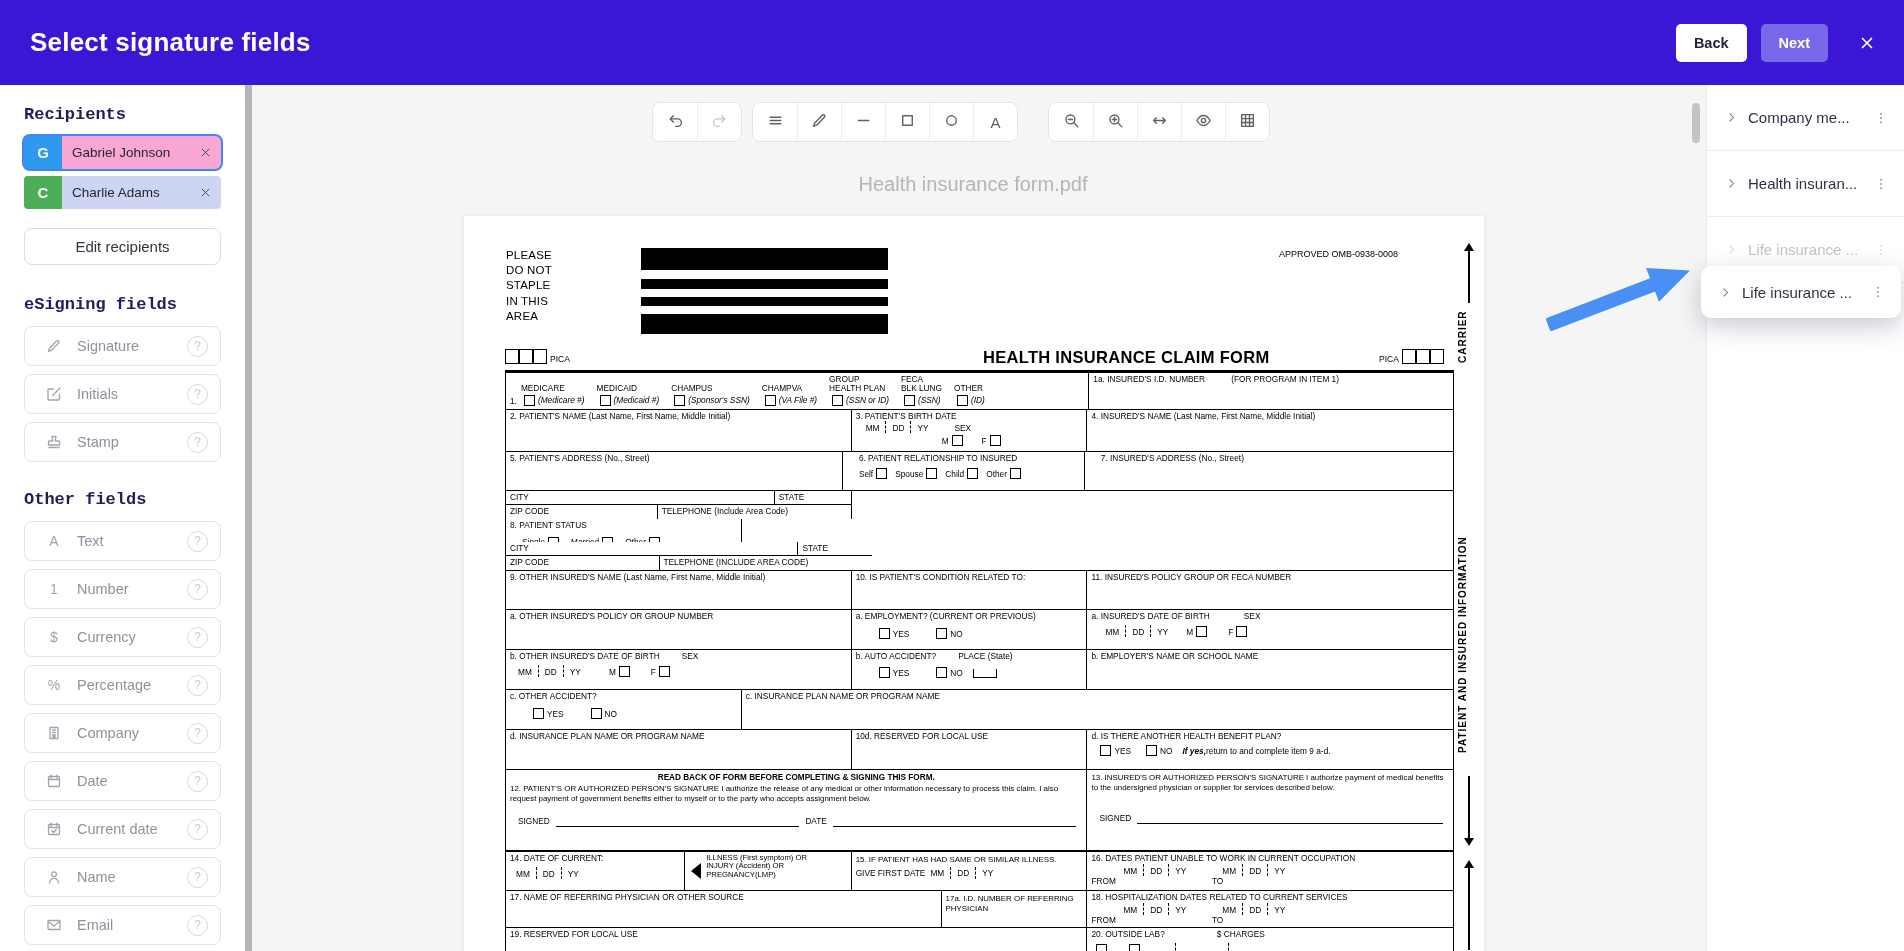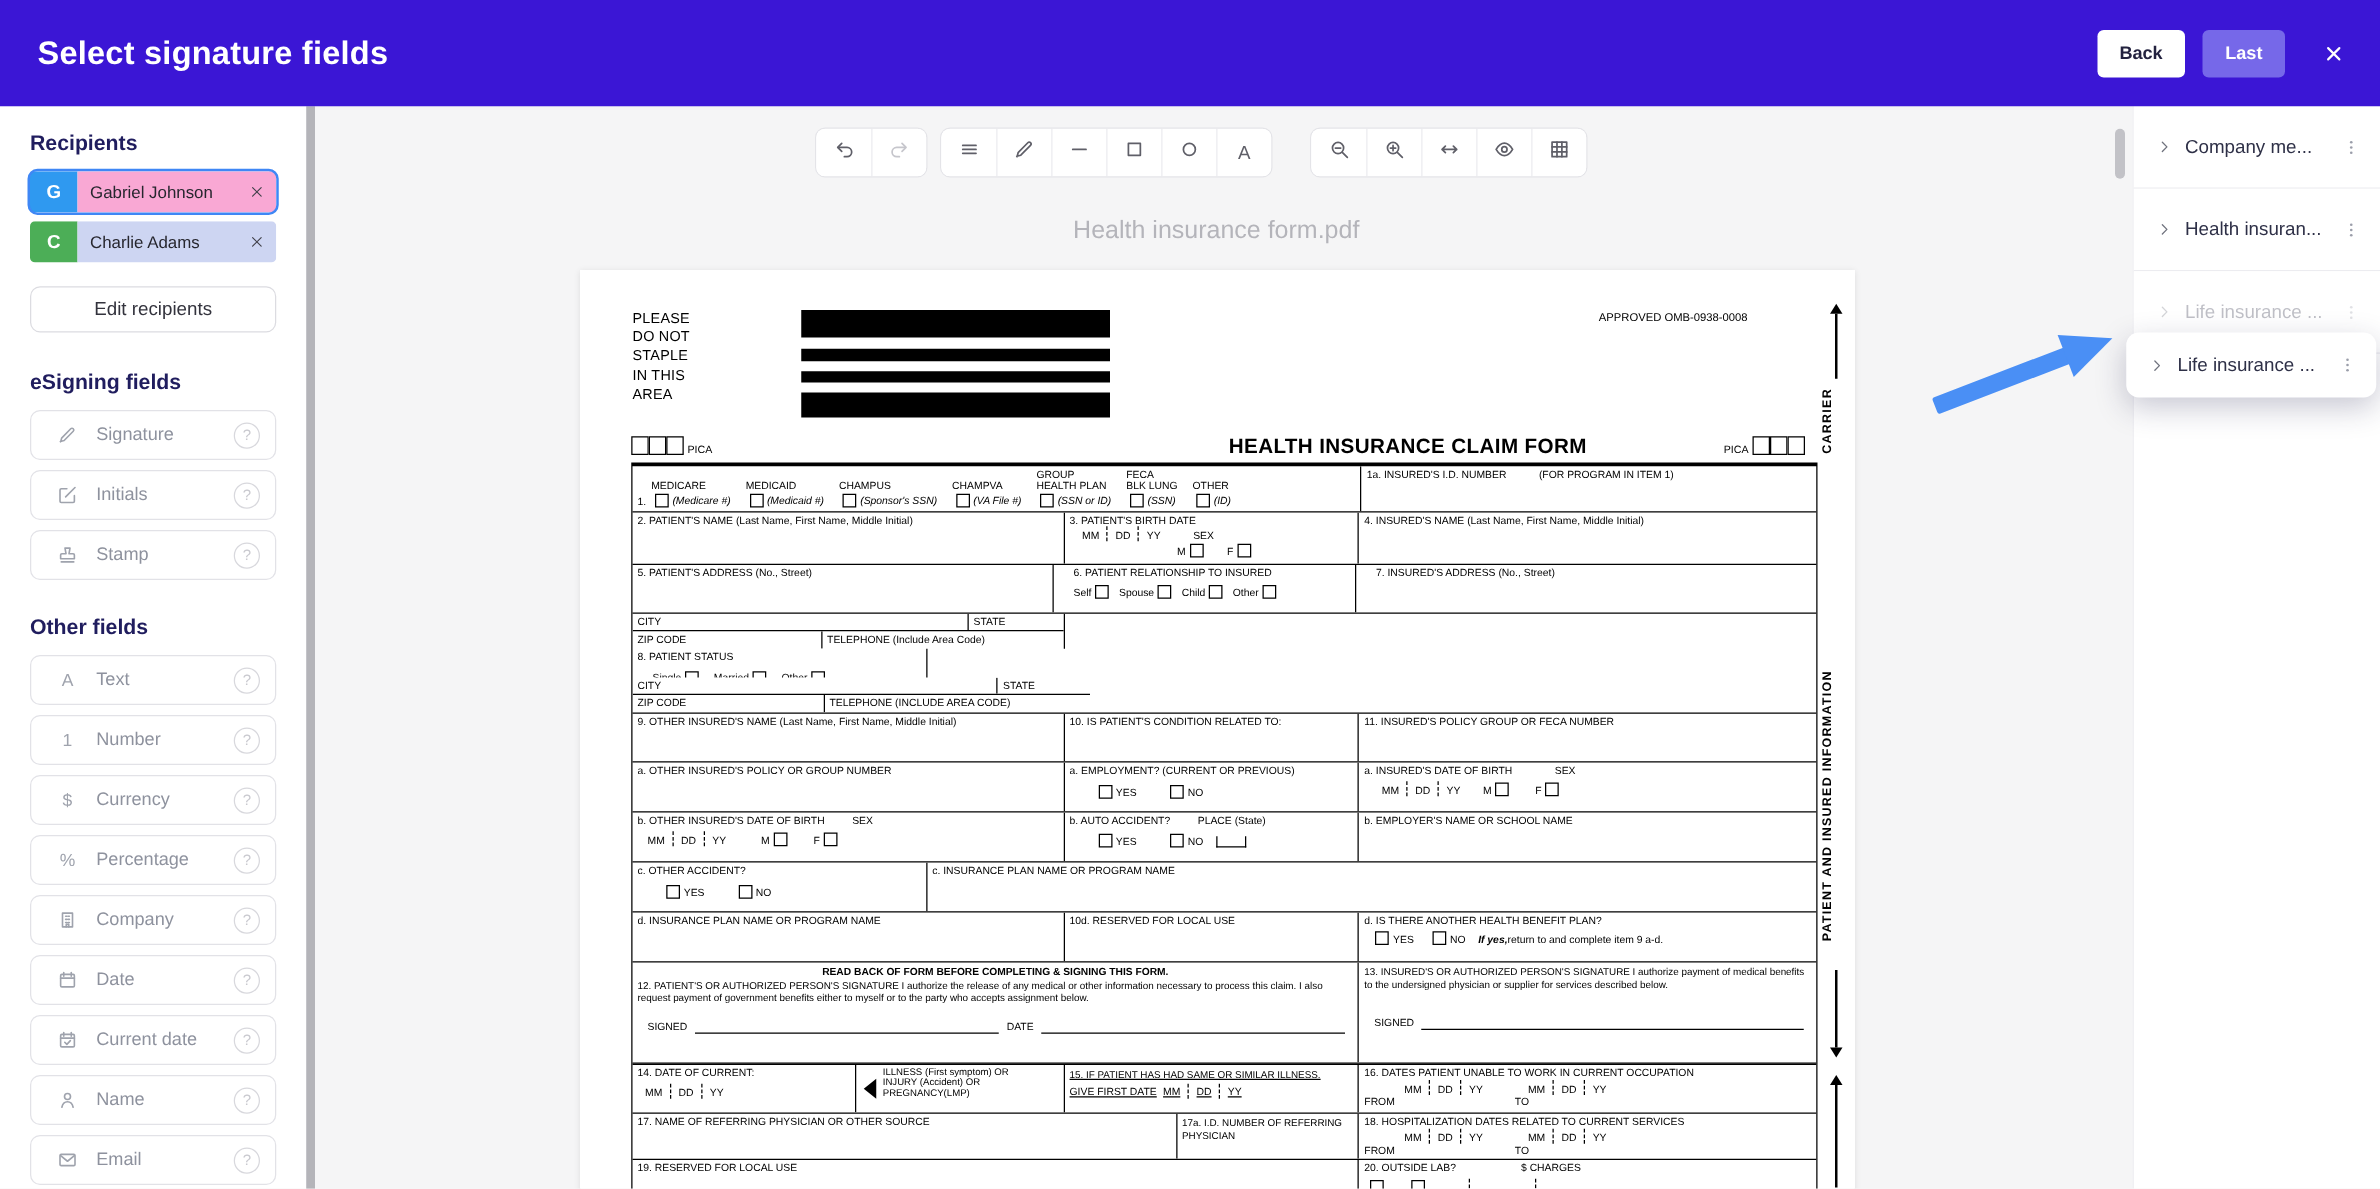--- a/index.html
+++ b/index.html
@@ -17,21 +17,21 @@
           font-family:inherit; font-weight:bold; cursor:pointer; }
   .hbtn.back { background:#fff; color:#23223f; }
   .hbtn.next { background:#7668e9; color:#fff; }
   .hclose { width:22px; height:22px; color:#fff; display:flex; align-items:center; justify-content:center; margin-left:14px; cursor:pointer; }
   .hclose svg { width:16px; height:16px; }
 
   
   .sidebar { position:absolute; left:0; top:85px; bottom:0; width:245px; background:#fff;
              padding:20px 24px 0 24px; overflow:hidden; z-index:20; }
   .sb-scroll { position:absolute; left:245px; top:85px; bottom:0; width:7px; background:#b4b4b9; z-index:21; }
-  .sb-h { color:#201d5e; font-weight:bold; font-size:17px; margin:0 0 12px 0; }
+  .sb-h { color:#201d5e; font-weight:bold; font-size:17px; margin:0 0 12px 0;font-family:Liberation Mono, monospace; }
   .sb-h.mt { margin-top:28px; }
   .rcp-wrap { margin-bottom:7px; border-radius:6px; }
   .rcp-wrap.sel { outline:2px solid #3f87f5; }
   .rcp { display:flex; height:33px; width:197px; border-radius:4px; overflow:hidden; cursor:pointer; }
   .rcp-av { width:38px; color:#fff; font-weight:bold; font-size:15px; display:flex; align-items:center; justify-content:center; }
   .rcp-body { flex:1; display:flex; align-items:center; padding:0 10px; font-size:13.5px; color:#26262e; }
   .rcp-x { margin-left:auto; color:#3f3f48; display:flex; cursor:pointer; }
   .rcp-x svg { width:11px; height:11px; }
   .edit-btn { width:197px; height:37px; background:#fff; border:1px solid #dcdce1; border-radius:8px;
               font-family:inherit; font-size:15px; color:#33333d; margin:12px 0 30px 0; cursor:pointer; }
@@ -128,21 +128,21 @@
 
   .blue-arrow { position:absolute; left:1540px; top:255px; width:170px; height:100px; z-index:26; }
 </style>
 </head>
 <body>
 
 <header class="topbar">
   <div class="topbar-title">Select signature fields</div>
   <div class="topbar-actions">
     <button class="hbtn back">Back</button>
-    <button class="hbtn next">Last</button>
+    <button class="hbtn next">Next</button>
     <div class="hclose">
       <svg viewBox="0 0 16 16" fill="none" stroke="currentColor" stroke-width="1.7" stroke-linecap="round">
           <path d="M3.5 3.5l9 9M12.5 3.5l-9 9"></path>
         </svg>
     </div>
   </div>
 </header>
 
 <aside class="sidebar">
   <div class="sb-h">Recipients</div>
@@ -810,21 +810,21 @@
               <div class="fcell nr" style="width: 48%;">
                 <div class="fline">
                   <span class="ftri"></span>
                   <span class="ft pre fsm">ILLNESS (First symptom) OR
 INJURY (Accident) OR
 PREGNANCY(LMP)</span>
                 </div>
               </div>
             </div>
           </div>
-          <div class="fcell" style="width: 24.9%; text-decoration: underline;">
+          <div class="fcell" style="width: 24.9%;">
             <div class="fpara">15. IF PATIENT HAS HAD SAME OR SIMILAR ILLNESS.</div>
             <div class="fline" style="margin-top: 2px;">
               <span class="ft">GIVE FIRST DATE</span>
               <span style="width: 5px; flex: 0 0 auto;"></span>
               <span class="ft">MM</span>
               <span class="dsh"></span>
               <span class="ft">DD</span>
               <span class="dsh"></span>
               <span class="ft">YY</span>
             </div>

